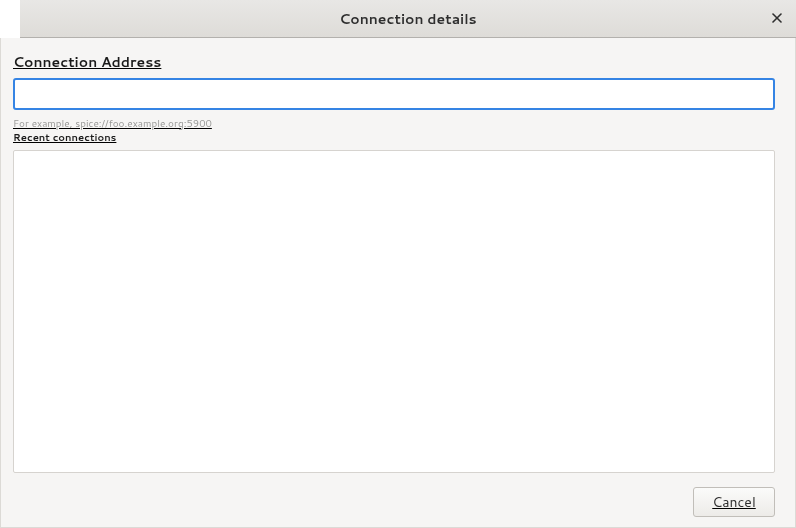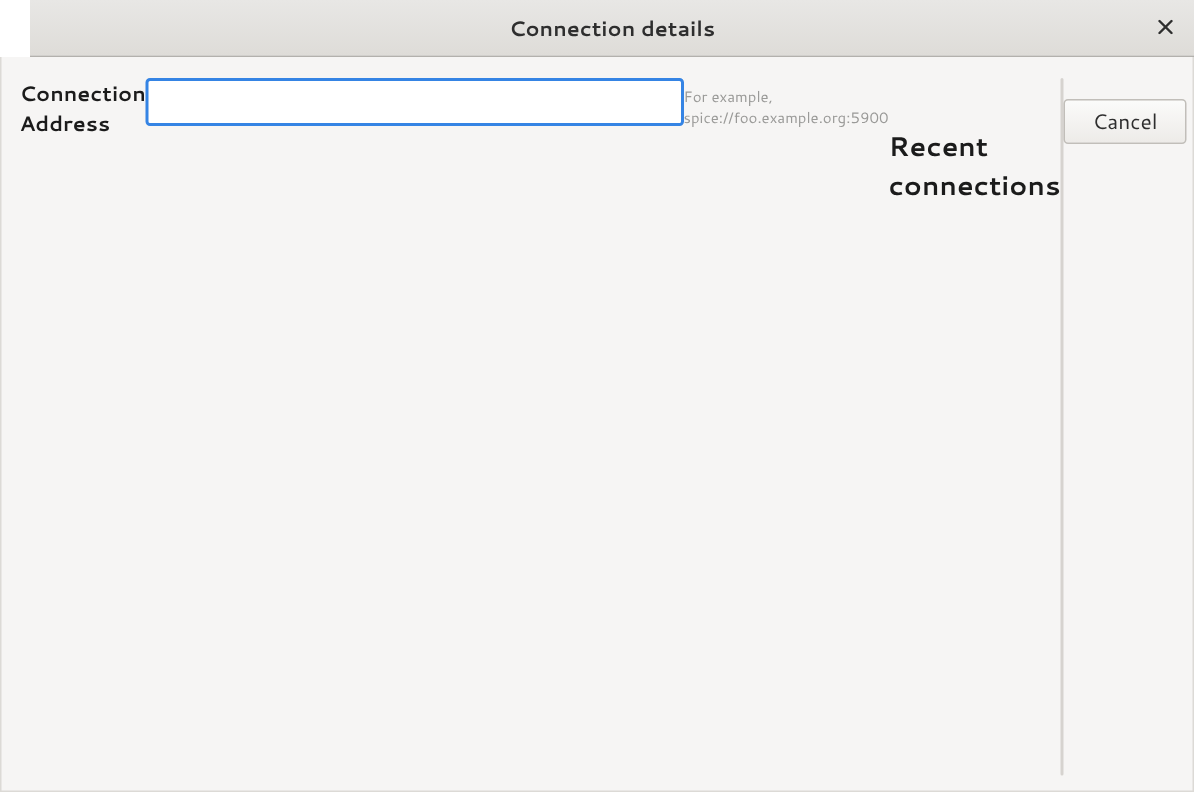--- a/index.html
+++ b/index.html
@@ -44,27 +44,28 @@
       color: #2e2e2e;
       border: none;
       background: none;
       font-size: 12px;
     }
     .close-btn svg {
       width: 10px;
       height: 10px;
     }
     .content {
-      padding: 14px 4px 10px 12px;
+      padding: 14px 20px 10px 12px;
       background: #f6f5f4;
       height: calc(100% - 38px);
       display: flex;
-      flex-direction: row;
+      flex-direction: column;
       border: 1px solid #dcdad6;
       border-top: none;
+      text-decoration: underline;
     }
     .section-label {
       font-weight: bold;
       color: #1b1b1b;
       font-size: 14px;
       margin-bottom: 6px;
     }
     .address-input {
       width: 100%;
       height: 32px;
@@ -77,22 +78,21 @@
       color: #333;
     }
     .hint {
       color: #9a9a98;
       font-size: 10px;
       margin-top: 6px;
     }
     .recent-label {
       font-weight: bold;
       color: #1b1b1b;
-      font-size: 18px;
-      margin-top: 32px;
+      font-size: 10px;
       margin-bottom: 6px;
     }
     .recent-list {
       flex: 1;
       background: #ffffff;
       border: 1px solid #d6d3cf;
       border-radius: 2px;
       overflow: auto;
     }
     .button-row {

